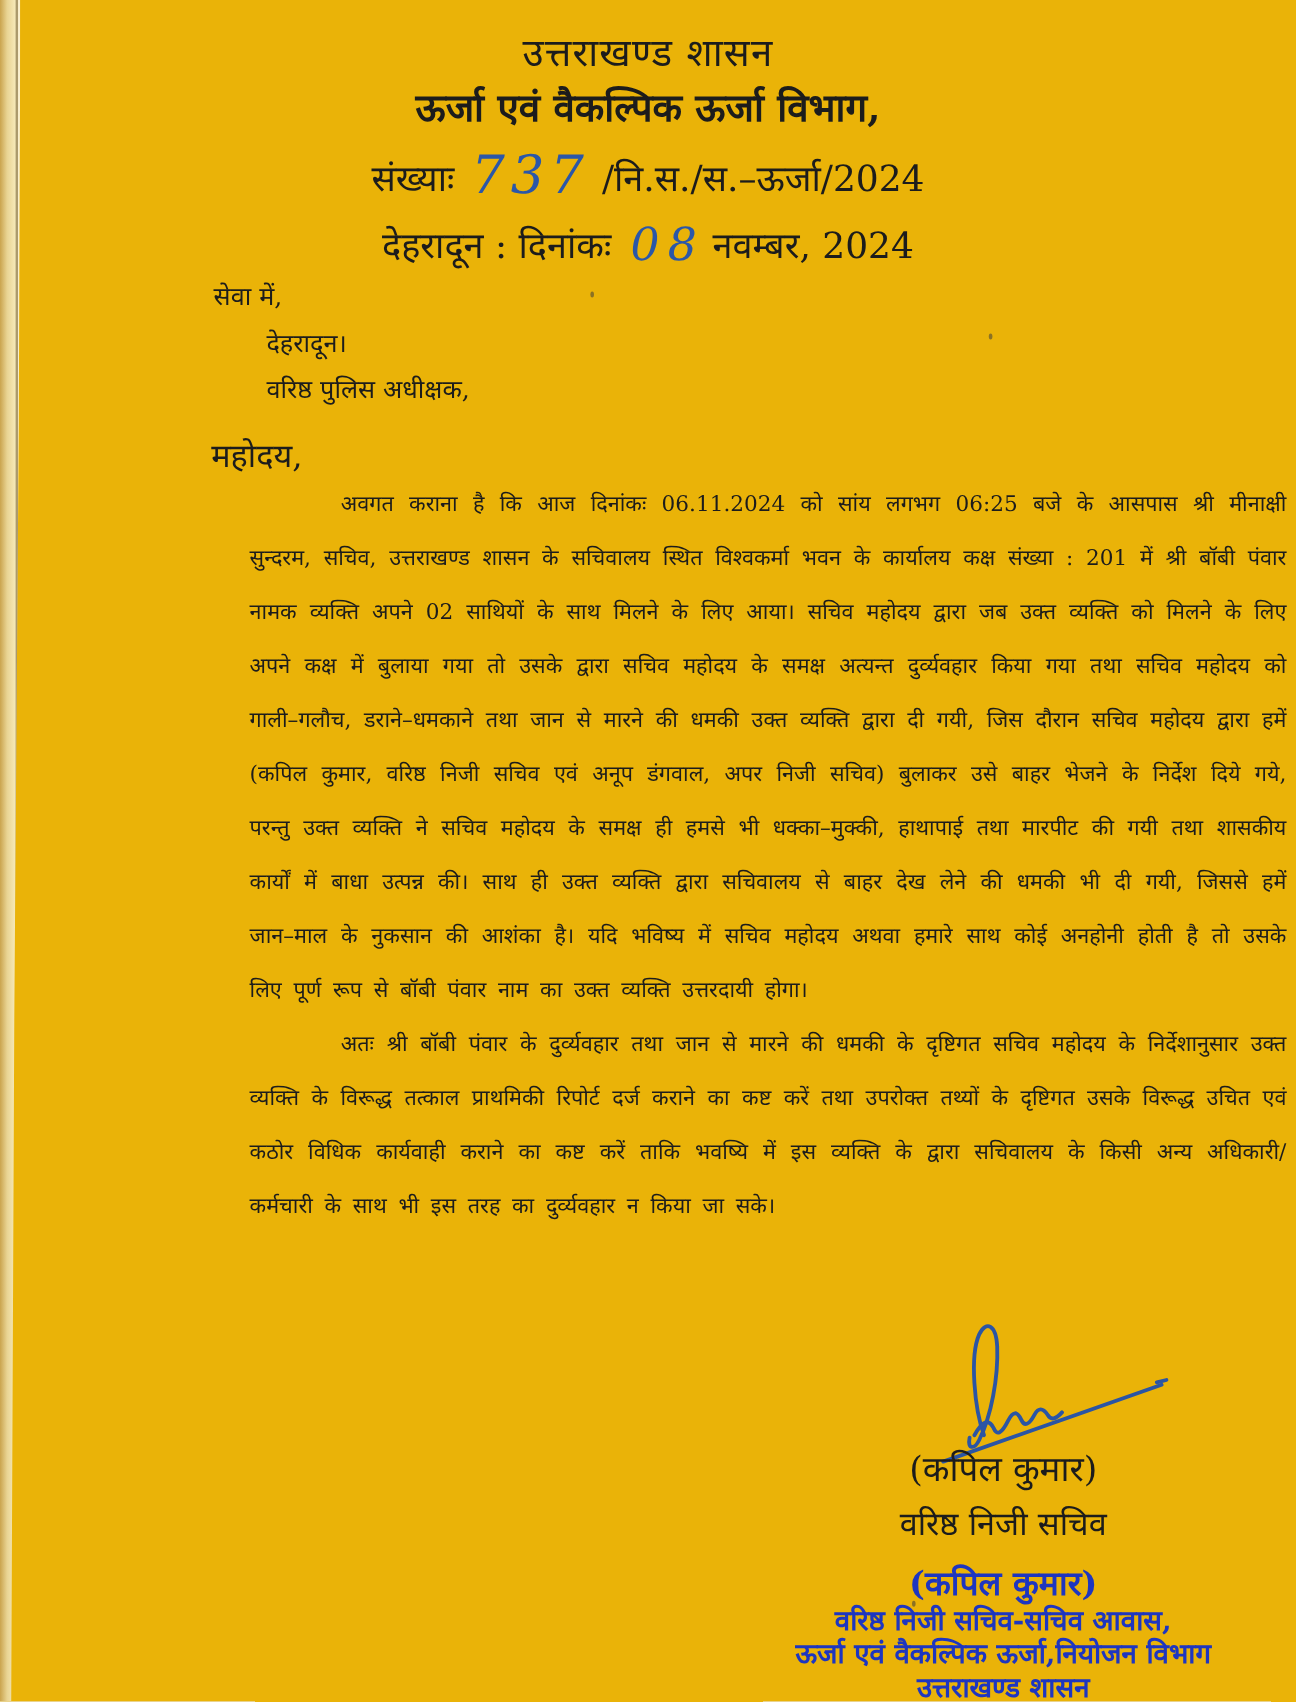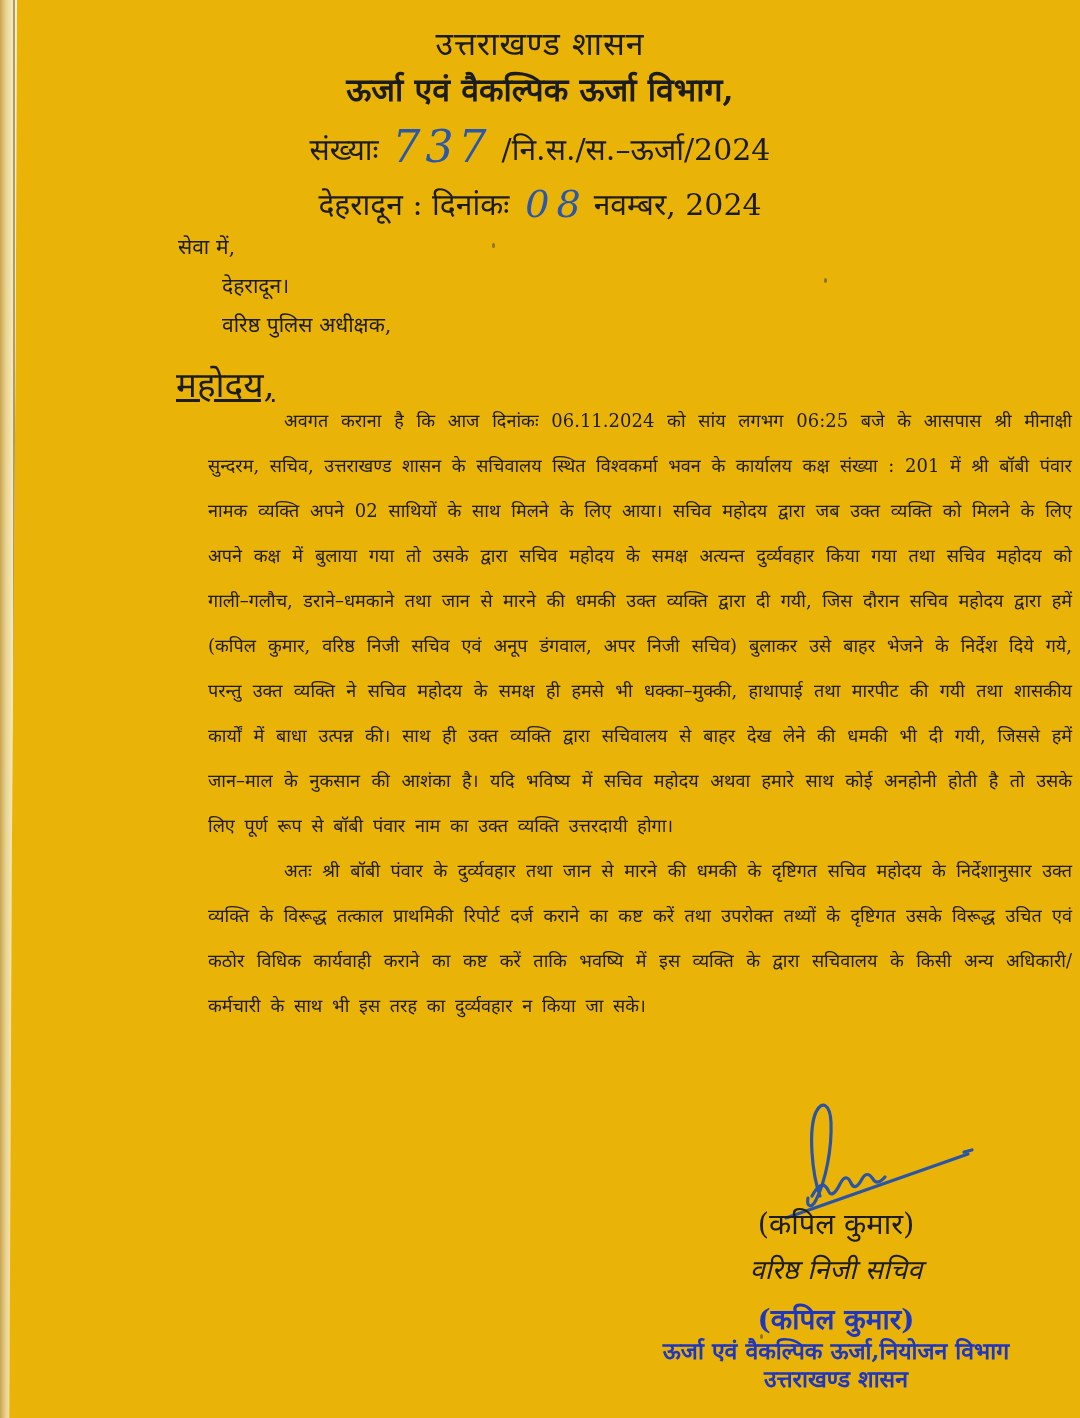--- a/index.html
+++ b/index.html
@@ -38,39 +38,38 @@
     position:relative;top:2px;
   }
   .hand2{font-size:38px;letter-spacing:7px;margin:0 6px 0 16px;}
   .recipient{
     position:absolute;top:228px;left:178px;
     font-size:21px;line-height:39px;
   }
   .recipient .ind{margin-left:44px;}
   .greeting{
     position:absolute;top:360px;left:176px;
-    font-size:35px;
-    text-decoration:underline;
+    font-size:27px;
   }
   .body-text{
     position:absolute;top:398px;left:168px;width:864px;
     font-size:18px;line-height:45px;
     text-align:justify;text-align-last:left;margin-left:40px;
   }
   .para{margin:0;text-indent:76px;word-spacing:4px;}
   .signature-svg{
     position:absolute;left:768px;top:1096px;
     width:226px;height:128px;
   }
   .sigblock{
     position:absolute;top:1203px;left:636px;width:400px;
     text-align:center;
   }
   .signame{font-size:29px;}
-  .sigdesig{font-size:27px;margin-top:8px;font-style:italic;}
+  .sigdesig{font-size:27px;margin-top:8px;}
   .stamp{
     margin-top:16px;
     color:var(--stamp-blue,#1e36c0);
     font-weight:bold;
     line-height:1.22;
   }
   .stamp .s1{font-size:28px;}
   .stamp .s2{font-size:23px;}
   .stamp .s3{font-size:23px;font-weight:600;}
   
@@ -113,20 +112,21 @@
       <path d="M18,122 L200,58"></path>
       <path d="M196,56 l8,-2"></path>
     </g>
   </svg>
 
   <section class="sigblock">
     <div class="signame">(कपिल कुमार)</div>
     <div class="sigdesig">वरिष्ठ निजी सचिव</div>
     <div class="stamp">
       <div class="s1">(कपिल कुमार)</div>
+      <div class="s2">वरिष्ठ निजी सचिव-सचिव आवास,</div>
       <div class="s2">ऊर्जा एवं वैकल्पिक ऊर्जा,नियोजन विभाग</div>
       <div class="s3">उत्तराखण्ड शासन</div>
     </div>
   </section>
 
   <span class="speck" style="left:492px;top:243px;"></span>
   <span class="speck" style="left:824px;top:278px;"></span>
   <span class="speck" style="left:760px;top:1334px;"></span>
 
 </div>

